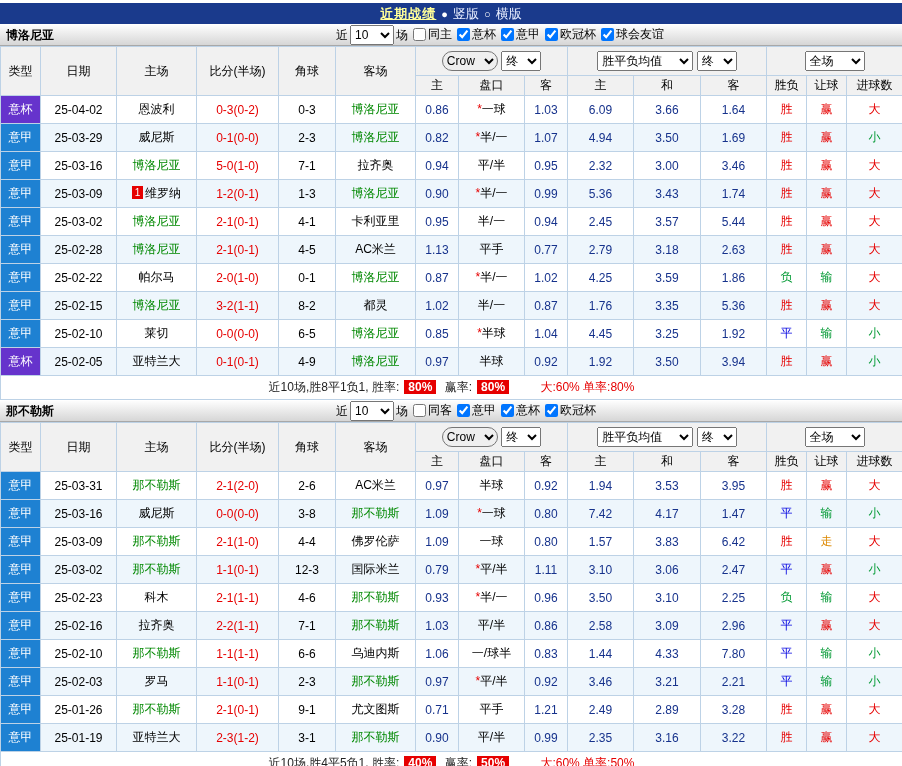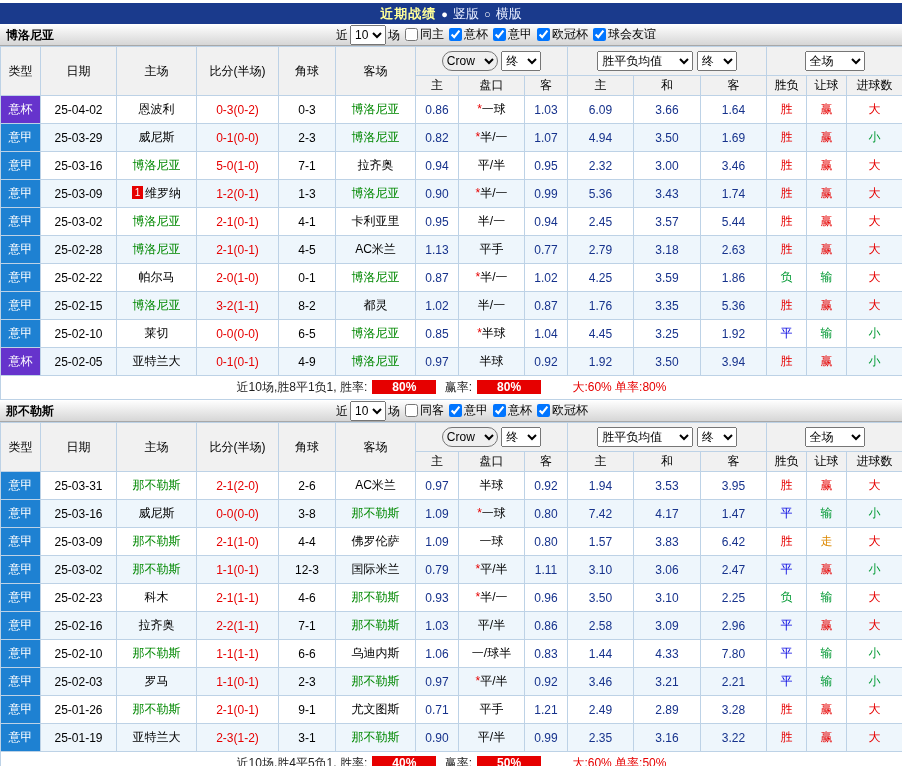--- a/index.html
+++ b/index.html
@@ -16,35 +16,35 @@
     --team-green:#008800; --score-red:#e60000; --odds-blue:#16328c;
     --result-win:#e60000; --result-draw:#0000e0; --result-lose:#009933;
     --push-orange:#dd8800; --rate-box-bg:#e60000;
     --grid:#bdd2e6; --head-bg:#f1f1f1; --alt-bg:#eef6fc;
   }
   .topbar{
     margin-top:3px; height:21px; background:var(--topbar-bg);
     color:#fff; display:flex; align-items:center; justify-content:center;
     gap:5px; font-size:13px;
   }
-  .topbar .title{ color:var(--topbar-title); font-weight:bold; letter-spacing:1px; }
+  .topbar .title{ color:var(--topbar-title); font-weight:bold; letter-spacing:1px;text-decoration:underline; }
   .topbar .opt{ color:#e8eeff; cursor:pointer;font-family:Liberation Serif, serif; }
   .topbar .radio{ font-size:11px; color:#fff; cursor:pointer; }
   .section-bar{
     height:22px; background:linear-gradient(#fdfdfd,#d6d6d6);
     border-top:1px solid #ffffff; border-bottom:1px solid #a8a8a8;
     display:flex; align-items:center; position:relative;
   }
   .section-bar .team{ font-weight:bold; margin-left:6px; }
   .filterbox{ position:absolute; left:336px; display:flex; align-items:center; }
   .filterbox select{ margin:0 2px; }
   .filterbox label{ display:inline-flex; align-items:center; margin-left:5px; cursor:pointer; }
   .filterbox input{ margin:0 2px 0 0; width:13px; height:13px; }
   select{ font-size:12px; height:20px; font-family:"Liberation Sans","DejaVu Sans",sans-serif; }
-  .w-count{ width:36px; } .w-crow{ width:56px;border-radius:10px; } .w-final{ width:40px; }
+  .w-count{ width:44px; } .w-crow{ width:56px;border-radius:10px; } .w-final{ width:40px; }
   .w-avg{ width:96px; } .w-scope{ width:60px; }
   table{ border-collapse:collapse; table-layout:fixed; width:902px; font-size:12px; }
   td{ border:1px solid var(--grid); text-align:center; white-space:nowrap; overflow:hidden; padding:0; }
   .hr1 td{ height:29px; background:var(--head-bg); }
   .hr2 td{ height:20px; background:var(--head-bg); }
   tbody td{ height:28px; }
   tbody tr:nth-child(even){ background:var(--alt-bg); }
   .lg-serie{ background:var(--league-serie); color:#fff; }
   .lg-cup{ background:var(--league-cup); color:#fff; }
   .hl{ color:var(--team-green); }
@@ -53,21 +53,21 @@
   .c-r{ color:var(--result-win); } .c-b{ color:var(--result-draw); }
   .c-g{ color:var(--result-lose); } .c-o{ color:var(--push-orange); }
   .star{ color:var(--score-red); }
   .redcard{
     display:inline-block; background:#e60000; color:#fff; width:11px; height:13px;
     line-height:13px; font-size:10px; margin-right:2px; vertical-align:1px;
   }
   .sumrow td{ height:24px; background:#fff; }
   .ratebox{
     display:inline-block; background:var(--rate-box-bg); color:#fff;
-    padding:0 20px; margin:0 5px; font-weight:bold;
+    padding:0 4px; margin:0 5px; font-weight:bold;
   }
   .sumtail{ color:var(--result-win); margin-left:23px; }
   .sumprefix{ color:#222; }
 </style>
 </head>
 <body>
 
 <div class="topbar">
   <span class="title">近期战绩</span>
   <span class="radio">●</span>

